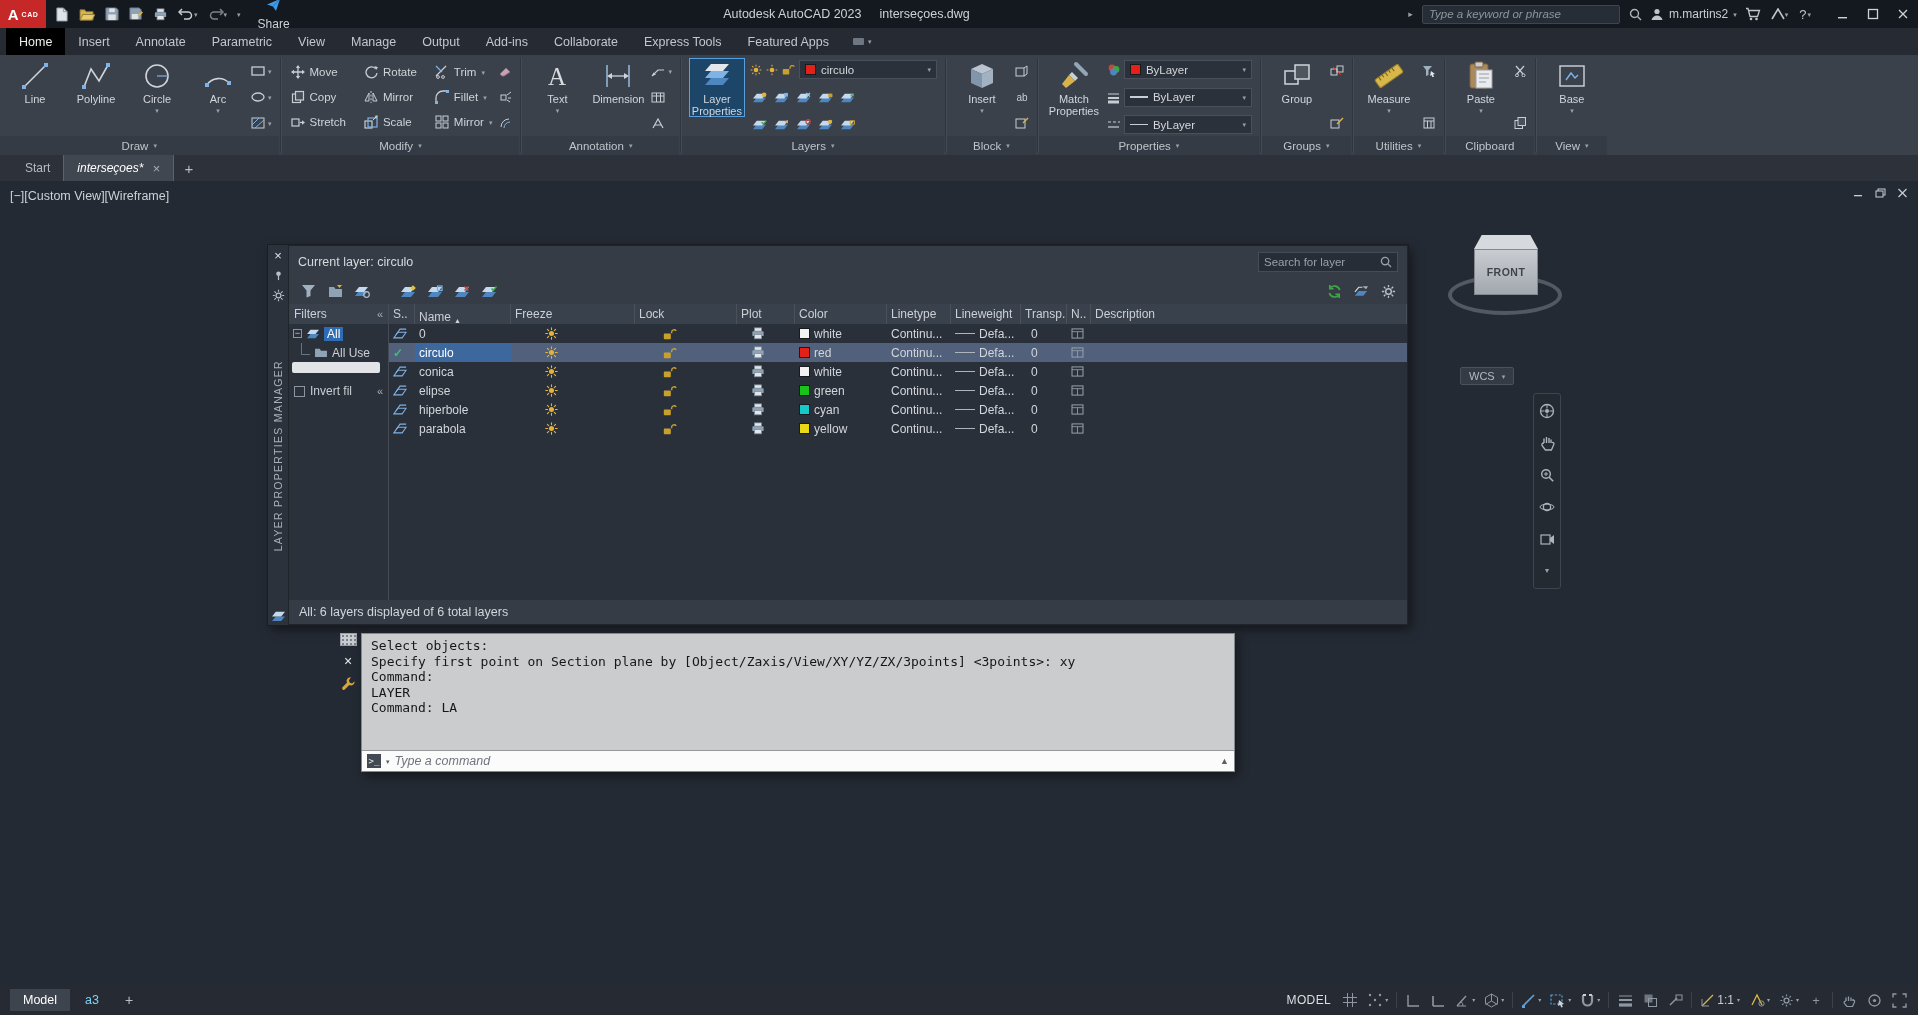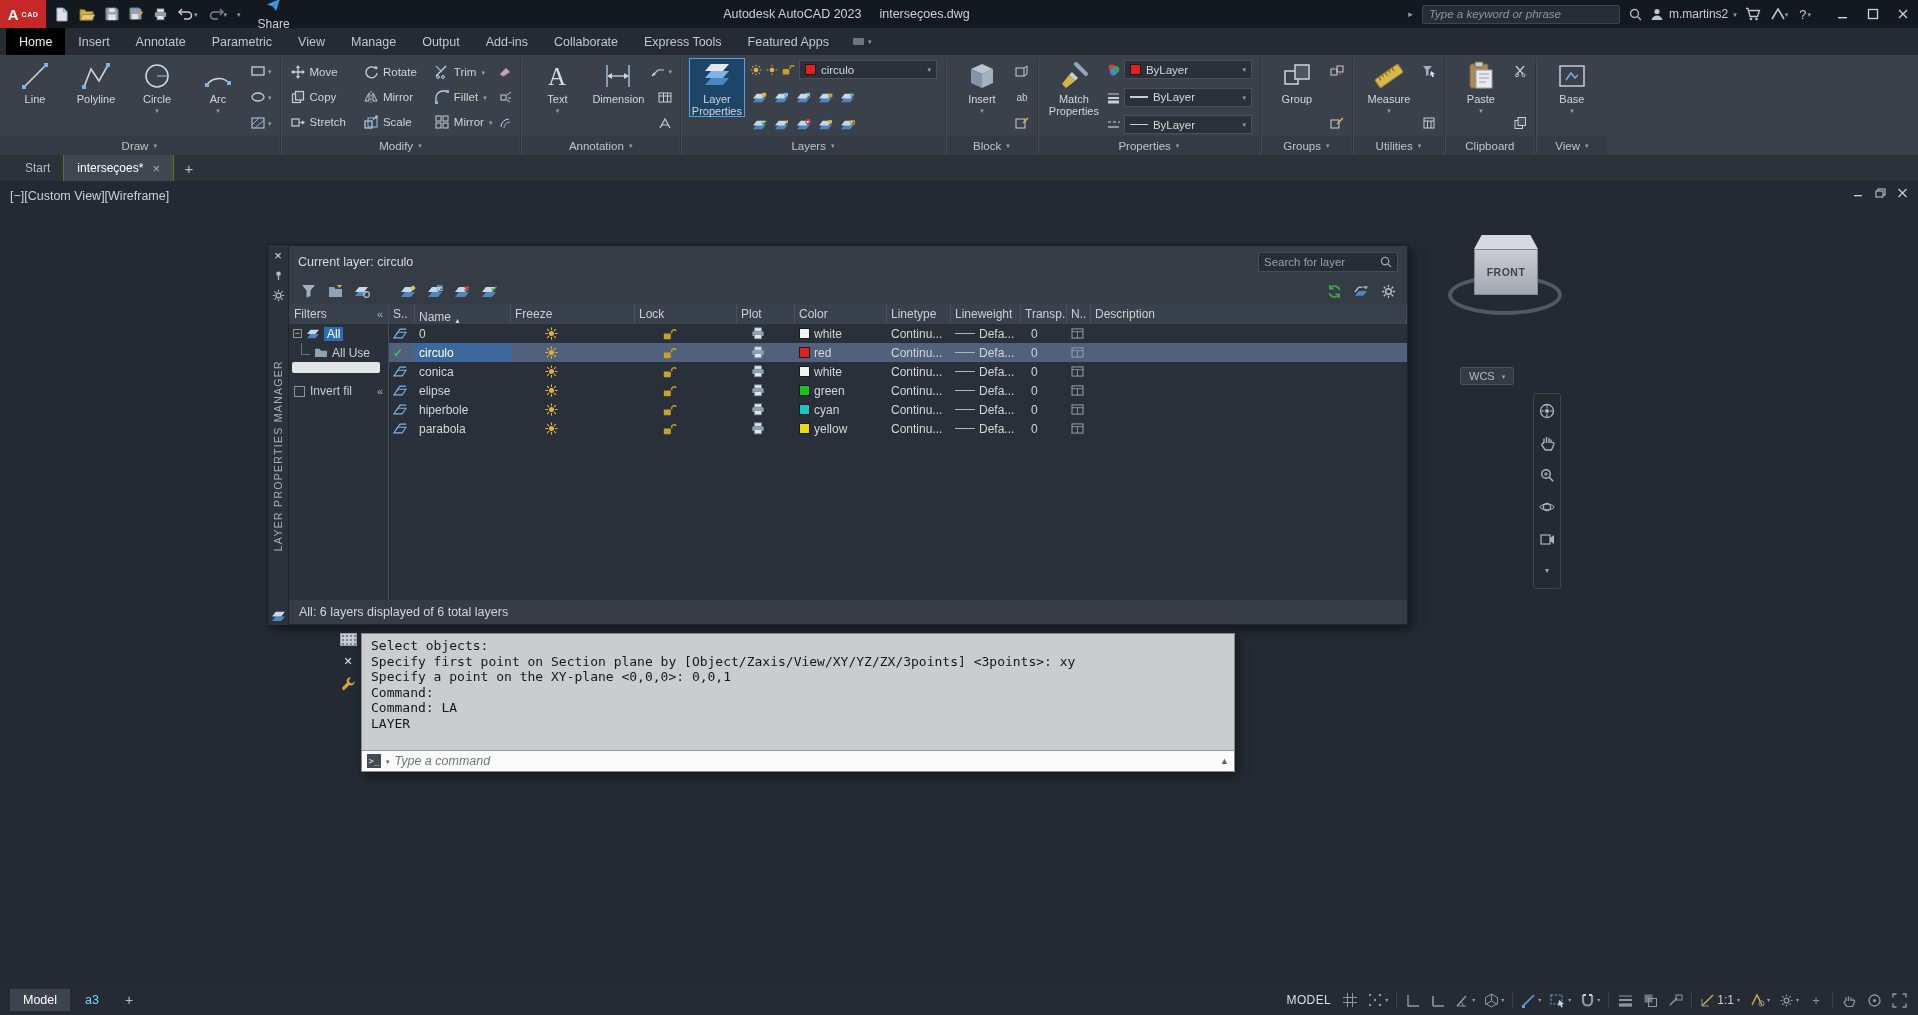--- a/index.html
+++ b/index.html
@@ -36,32 +36,32 @@
   .rsep{width:1px;background:#2f353d;box-shadow:1px 0 0 #454c55;margin:3px 1px;}
   .panel{display:flex;flex-direction:column;}
   .panel-body{flex:1;display:flex;align-items:flex-start;padding:3px 7px 0;gap:5px;}
   .panel-foot{height:19px;display:flex;align-items:center;justify-content:center;gap:5px;font-size:11.5px;color:#bfc4ca;background:#353b44;}
   .bigbtn{width:56px;display:flex;flex-direction:column;align-items:center;gap:2px;padding:3px 2px 0;font-size:11px;line-height:12px;text-align:center;color:#d3d6db;}
   .bigbtn svg{width:30px;height:30px;flex:none;}
   .bigbtn.active{background:#1d4568;box-shadow:inset 0 0 0 1px #56a0e0;}
   .smallbtn{display:flex;align-items:center;gap:5px;font-size:11.5px;color:#d0d4d9;height:24px;padding:0 2px;white-space:nowrap;}
   .modgrid{display:grid;grid-template-columns:auto auto auto;column-gap:14px;height:78px;align-content:space-between;padding:2px 0;}
   .minicol{display:flex;flex-direction:column;justify-content:space-between;height:78px;padding:4px 0;}
-  .mini{height:18px;display:flex;align-items:center;gap:3px;justify-content:flex-end;}
+  .mini{height:18px;display:flex;align-items:center;gap:3px;justify-content:flex-start;}
   .layersctl{display:flex;flex-direction:column;justify-content:space-between;height:78px;padding:2px 0;}
   .ddrow{display:flex;align-items:center;gap:4px;}
   .dd-field{display:flex;align-items:center;gap:5px;background:#2b313b;border:1px solid #49505a;height:19px;padding:0 5px;font-size:11.5px;color:#d5d8dc;}
   .dd-field .caret{margin-left:auto;}
   .sw{width:11px;height:11px;display:inline-block;border:1px solid #171b20;flex:none;}
   .iconrow{display:flex;align-items:center;gap:7px;padding-left:2px;}
 
   
   .ftabs{height:26px;background:#2c313a;display:flex;align-items:stretch;padding-left:12px;font-size:12px;color:#b6bcc3;}
   .ftab{display:flex;align-items:center;gap:9px;padding:0 13px;border-right:1px solid #4d7c0f;}
-  .ftab.active{background:#404750;color:#fff;}
+  .ftab.active{background:#404750;color:#fff;font-style:italic;}
   .ftab .x{color:#a8aeb5;font-size:13px;line-height:1;}
   .ftab-add{width:30px;display:flex;align-items:center;justify-content:center;color:#b6bcc3;font-size:15px;}
 
   
   .main{position:relative;height:804px;background:#242a33;overflow:hidden;}
   .vp-label{position:absolute;left:10px;top:8px;font-size:12.5px;color:#ced2d7;}
   .win-ctrl{position:absolute;right:10px;top:7px;display:flex;gap:11px;align-items:center;}
 
   
   .viewcube{position:absolute;left:1448px;top:52px;width:118px;height:100px;}
@@ -1424,24 +1424,23 @@
       <span>
           <svg width="15" height="15" viewBox="0 0 16 16">
             <path d="M10.5 1.5a4 4 0 0 0-4.2 5.6L1.5 12a1.8 1.8 0 0 0 2.5 2.5l4.9-4.8a4 4 0 0 0 5.6-4.2l-2.6 2.6-2.5-1-1-2.5z" fill="#d9a43b"></path>
           </svg>
         </span>
     </div>
     <div class="cmd-body">
       <div class="cmd-text" id="cmdlines">
           <div class="cmd-line">Select objects:</div>
           <div class="cmd-line">Specify first point on Section plane by [Object/Zaxis/View/XY/YZ/ZX/3points] &lt;3points&gt;: xy</div>
-          <div class="cmd-line">Specify a point on the XY-plane &lt;0,0,0&gt;: 0,0,1</div>
           <div class="cmd-line">Command:</div>
+          <div class="cmd-line">LAYER</div>
           <div class="cmd-line">Command: LA</div>
-          <div class="cmd-line">LAYER</div>
         </div>
       <div class="cmd-input">
         <span class="prbox">&gt;_</span>
         <span class="caret">▾</span>
         <input placeholder="Type a command" style="">
         <span class="cmd-up">▲</span>
       </div>
     </div>
   </div>
 </div>

